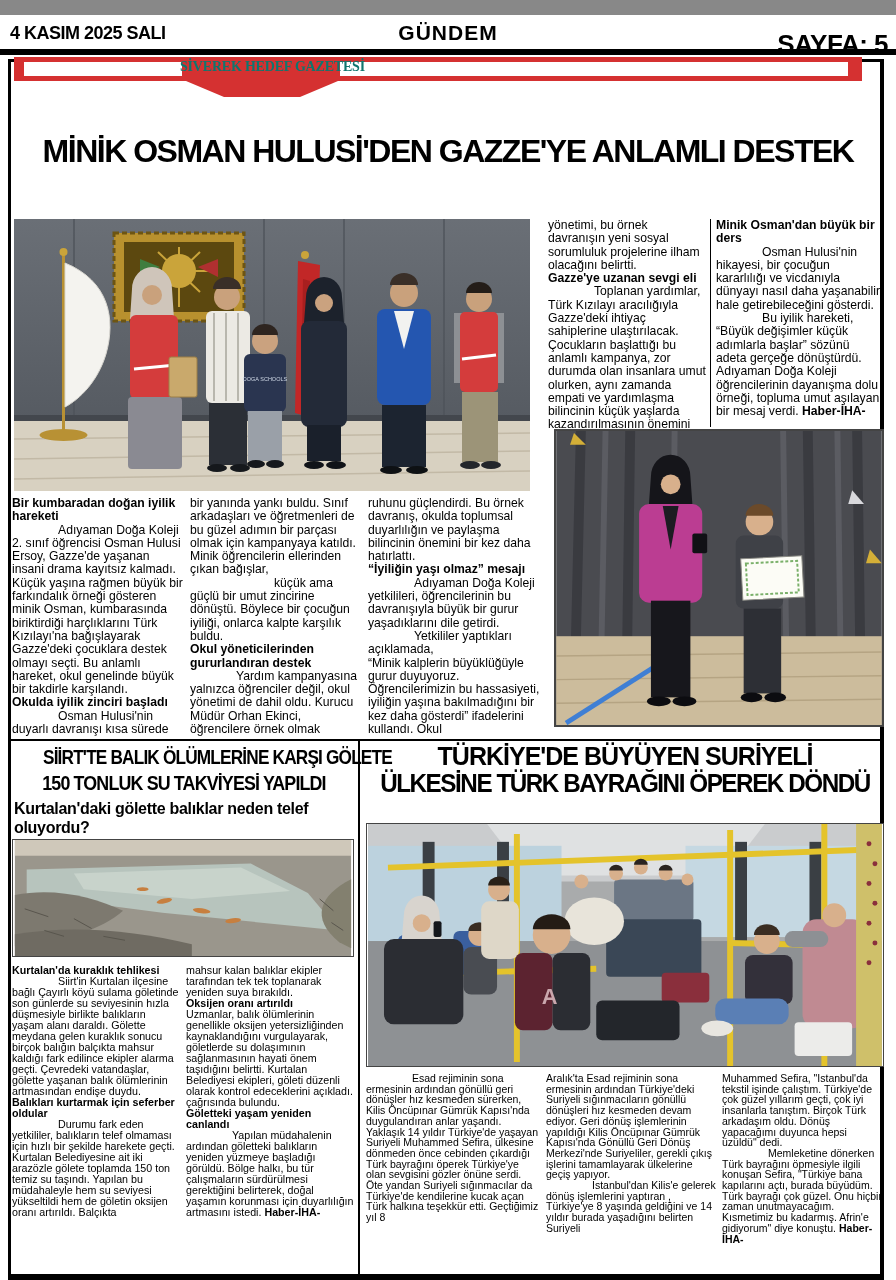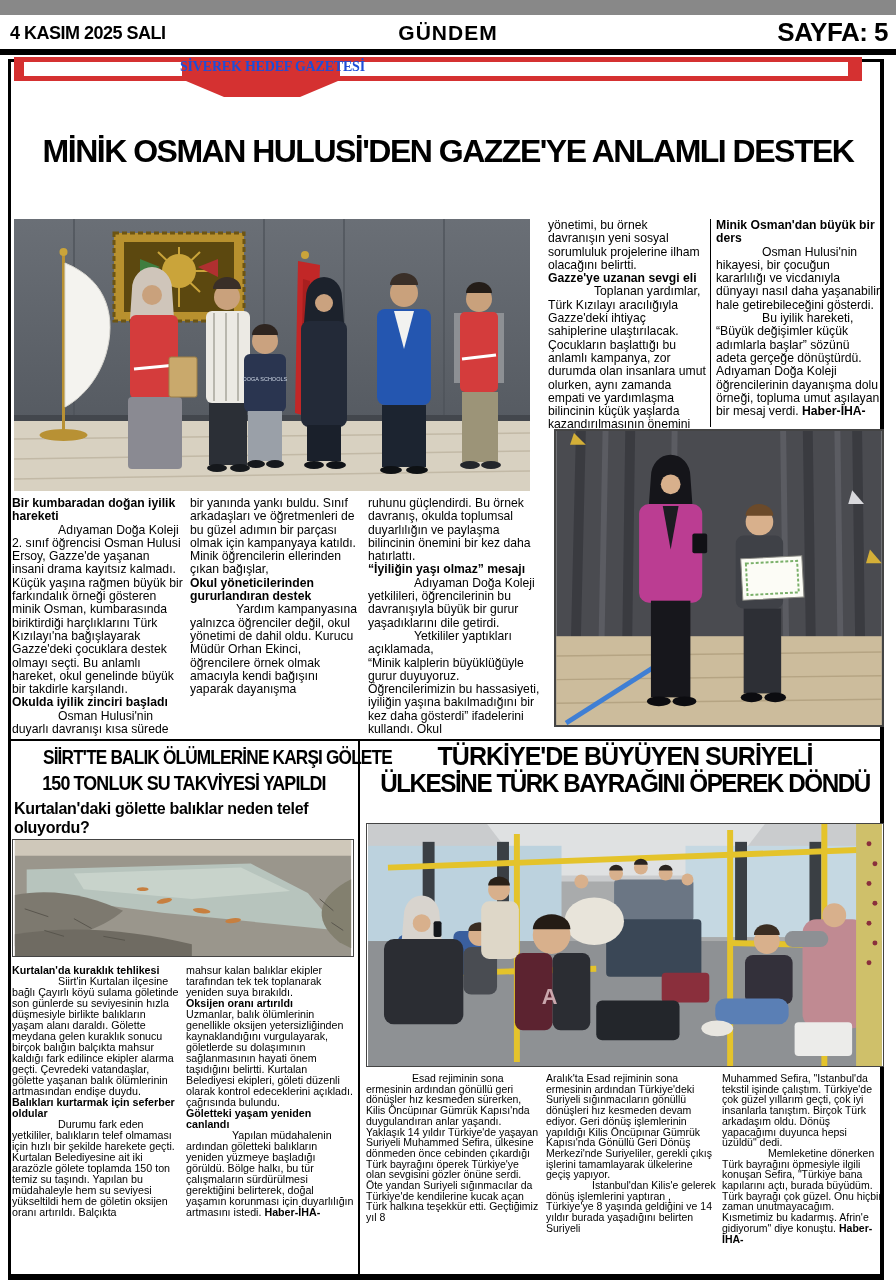--- a/index.html
+++ b/index.html
@@ -13,31 +13,31 @@
   .ind{text-indent:46px;}
   .chead{font-weight:bold;}
   .fish-col{font-size:10.7px;line-height:11px;overflow:hidden;}
   .fish-col p{margin:0;}
   .syr-col{font-size:10.5px;line-height:10.7px;overflow:hidden;}
   .syr-col p{margin:0;}
   .photo{border:1px solid #444;box-sizing:border-box;background:#fff;}
   .rule{background:#000;}
   .redfill{background:#d53131;}
   .slot{position:absolute;background:#fff;}
-  .masthead-text{font-family:"Liberation Serif",serif;font-weight:bold;color:#1d4ed8;
+  .masthead-text{font-family:"Liberation Serif",serif;font-weight:bold;color:#0f766e;
                  text-align:center;letter-spacing:-0.2px;white-space:nowrap;}
 </style>
 </head>
 <body>
 
 <div class="page">
 
   <div class="abs b" style="left:10px;top:8px;font-size:18px;letter-spacing:-0.5px;">4 KASIM 2025 SALI</div>
   <div class="abs b" style="left:0;top:6px;width:896px;text-align:center;font-size:21px;letter-spacing:1px;">GÜNDEM</div>
-  <div class="abs b" style="right:8px;top:2px;font-size:26px;letter-spacing:-0.5px;">SAYFA: 5</div>
+  <div class="abs b" style="right:8px;top:14px;font-size:26px;letter-spacing:-0.5px;">SAYFA: 5</div>
   <div class="abs rule" style="left:0;top:34px;width:896px;height:6px;"></div>
 
   <div class="abs" style="left:8px;top:44px;width:876px;height:1222px;border:3px solid #000;border-right-width:4px;border-bottom-width:7px;box-sizing:border-box;"></div>
 
   <div class="abs redfill" style="left: 14px; top: 42px; width: 848px; height: 24px; background: rgb(213, 49, 49);">
     <div class="slot" style="left:10px;top:5px;width:158px;height:14px;"></div>
     <div class="slot" style="left:326px;top:5px;width:508px;height:14px;"></div>
   </div>
   <div class="abs redfill" style="left: 186px; top: 66px; width: 152px; height: 16px; clip-path: polygon(0px 0px, 100% 0px, 75% 100%, 25% 100%); background: rgb(213, 49, 49);"></div>
   <div class="abs masthead-text" style="left:180px;top:44px;width:164px;font-size:14px;">SİVEREK HEDEF GAZETESİ</div>
@@ -222,20 +222,21 @@
   </svg>
 
   <div class="abs body-col" style="left:12px;top:482px;width:172px;height:240px;">
     <p class="chead">Bir kumbaradan doğan iyilik hareketi</p>
     <p class="ind">Adıyaman Doğa Koleji 2. sınıf öğrencisi Osman Hulusi Ersoy, Gazze'de yaşanan insani drama kayıtsız kalmadı. Küçük yaşına rağmen büyük bir farkındalık örneği gösteren minik Osman, kumbarasında biriktirdiği harçlıklarını Türk Kızılayı'na bağışlayarak Gazze'deki çocuklara destek olmayı seçti. Bu anlamlı hareket, okul genelinde büyük bir takdirle karşılandı.</p>
     <p class="chead">Okulda iyilik zinciri başladı</p>
     <p class="ind">Osman Hulusi'nin duyarlı davranışı kısa sürede okulun dört</p>
   </div>
   <div class="abs body-col" style="left:190px;top:482px;width:172px;height:240px;">
     <p>bir yanında yankı buldu. Sınıf arkadaşları ve öğretmenleri de bu güzel adımın bir parçası olmak için kampanyaya katıldı. Minik öğrencilerin ellerinden çıkan bağışlar,</p>
+    <p class="ind" style="text-indent:84px;">küçük ama güçlü bir umut zincirine dönüştü. Böylece bir çocuğun iyiliği, onlarca kalpte karşılık buldu.</p>
     <p class="chead">Okul yöneticilerinden gururlandıran destek</p>
     <p class="ind">Yardım kampanyasına yalnızca öğrenciler değil, okul yönetimi de dahil oldu. Kurucu Müdür Orhan Ekinci, öğrencilere örnek olmak amacıyla kendi bağışını yaparak dayanışma</p>
   </div>
   <div class="abs body-col" style="left:368px;top:482px;width:172px;height:240px;">
     <p>ruhunu güçlendirdi. Bu örnek davranış, okulda toplumsal duyarlılığın ve paylaşma bilincinin önemini bir kez daha hatırlattı.</p>
     <p class="chead">“İyiliğin yaşı olmaz” mesajı</p>
     <p class="ind">Adıyaman Doğa Koleji yetkilileri, öğrencilerinin bu davranışıyla büyük bir gurur yaşadıklarını dile getirdi.</p>
     <p class="ind">Yetkililer yaptıkları açıklamada,</p>
     <p>“Minik kalplerin büyüklüğüyle gurur duyuyoruz. Öğrencilerimizin bu hassasiyeti, iyiliğin yaşına bakılmadığını bir kez daha gösterdi” ifadelerini kullandı. Okul</p>
   </div>

